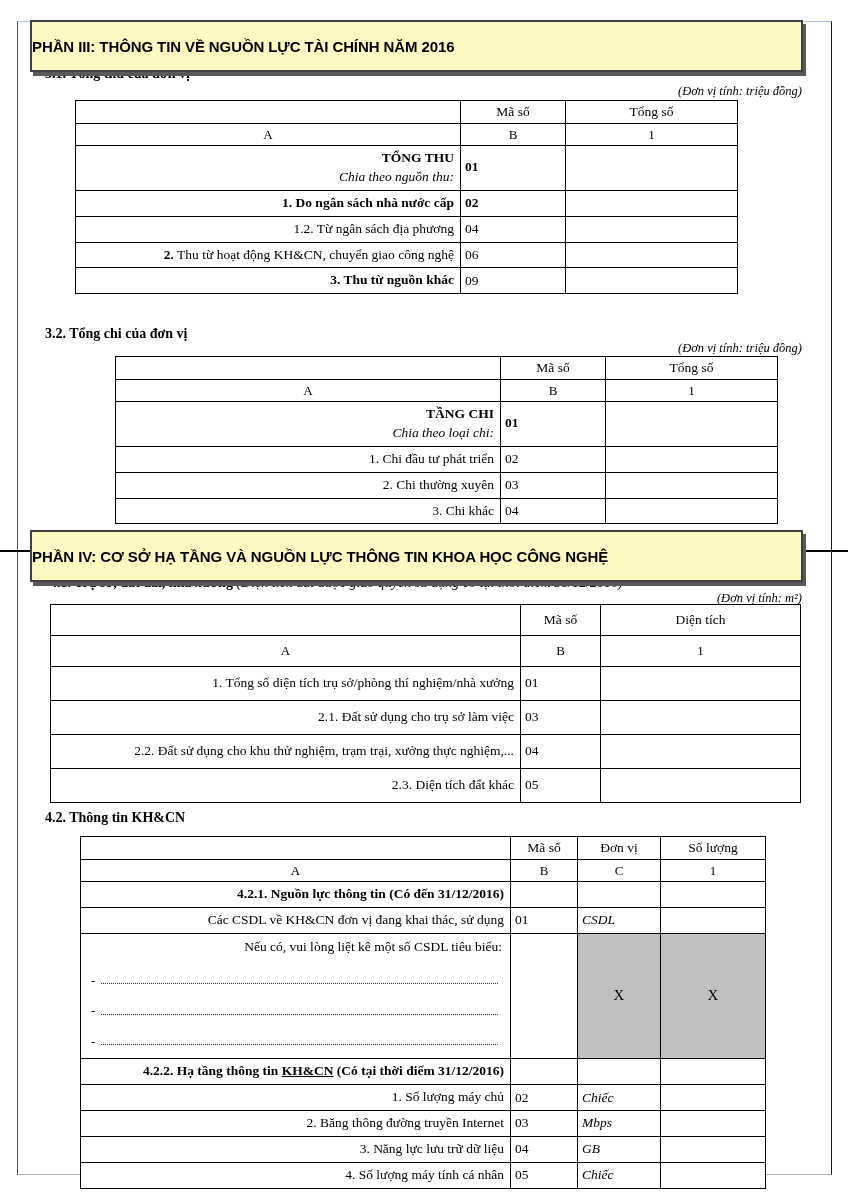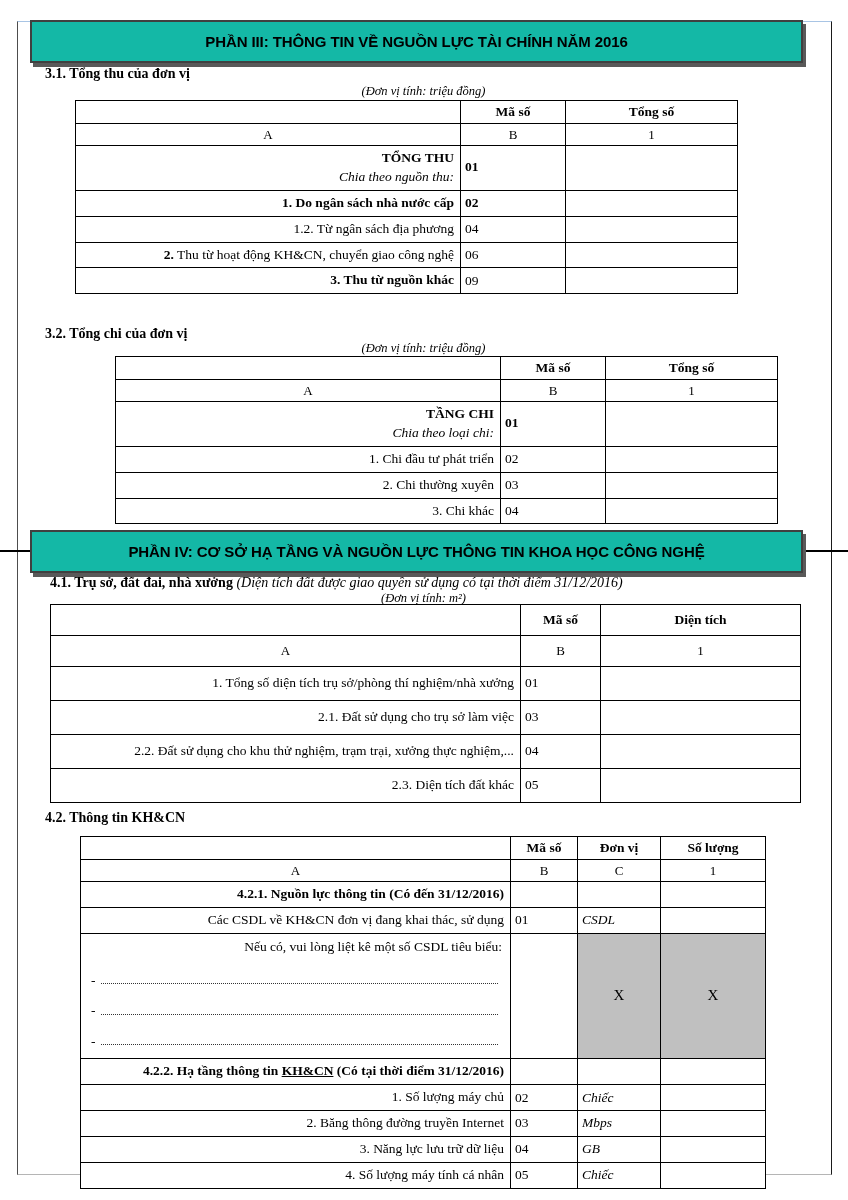--- a/index.html
+++ b/index.html
@@ -3,38 +3,38 @@
 <meta charset="utf-8">
 <style>
   *{margin:0;padding:0;box-sizing:border-box}
   html,body{width:848px;height:1200px}
   body{position:relative;background:#fff;font-family:"Liberation Serif","DejaVu Serif",serif;color:#000;overflow:hidden}
 
   .frame{position:absolute;left:17px;top:21px;width:815px;height:1154px;
     border-left:1px solid #4d4d4d;border-right:1px solid #1a1a1a;
     border-bottom:1px solid #b5b5b5;border-top:1px solid #a8c4e4;z-index:0}
 
-  .part-hd{position:absolute;left:30px;width:773px;height:43px;background:#14b8a6;
+  .part-hd{position:absolute;left:30px;width:773px;height:52px;background:#fef9c3;
     border:2px solid #404040;box-shadow:3px 4px 0 #595959;
-    display:flex;align-items:center;justify-content:center;
+    display:flex;align-items:center;justify-content:flex-start;
     font-family:"Liberation Sans","DejaVu Sans",sans-serif;font-weight:bold;font-size:15px;
     letter-spacing:-0.1px;z-index:3;color:#000}
   #hd3{top:20px}
   #hd4{top:530px}
   .divider{position:absolute;left:0;top:550px;width:848px;height:2px;background:#000;z-index:2}
 
   .sec-title{position:absolute;font-size:14px;font-weight:bold;white-space:nowrap}
   .sec-title .it{font-weight:normal;font-style:italic}
-  .unit-note{position:absolute;left:45px;width:757px;text-align:center;
+  .unit-note{position:absolute;left:45px;width:757px;text-align:right;
     font-size:12.5px;font-style:italic}
 
   table{border-collapse:collapse;position:absolute;table-layout:fixed;background:#fff;z-index:1}
   table{border:1.5px solid #000}
   td,th{border:1px solid #000;vertical-align:middle;font-size:13.5px;overflow:hidden}
-  th{font-weight:bold;text-align:center;padding:3px 2px}
+  th{font-weight:normal;text-align:center;padding:3px 2px}
   .t-key td{text-align:center;height:22px;padding:1px;font-size:13px}
 
   #t31{left:75px;top:100px;width:662px}
   #t32{left:115px;top:356px;width:662px}
   #t41{left:50px;top:604px;width:750px}
   #t42{left:80px;top:836px;width:685px}
   #t41 th{padding:7px 2px}
 
   .c-a{text-align:right;padding:3px 6px 3px 8px}
   .c-code,.c-unit,.c-val{text-align:left;padding:3px 4px}

